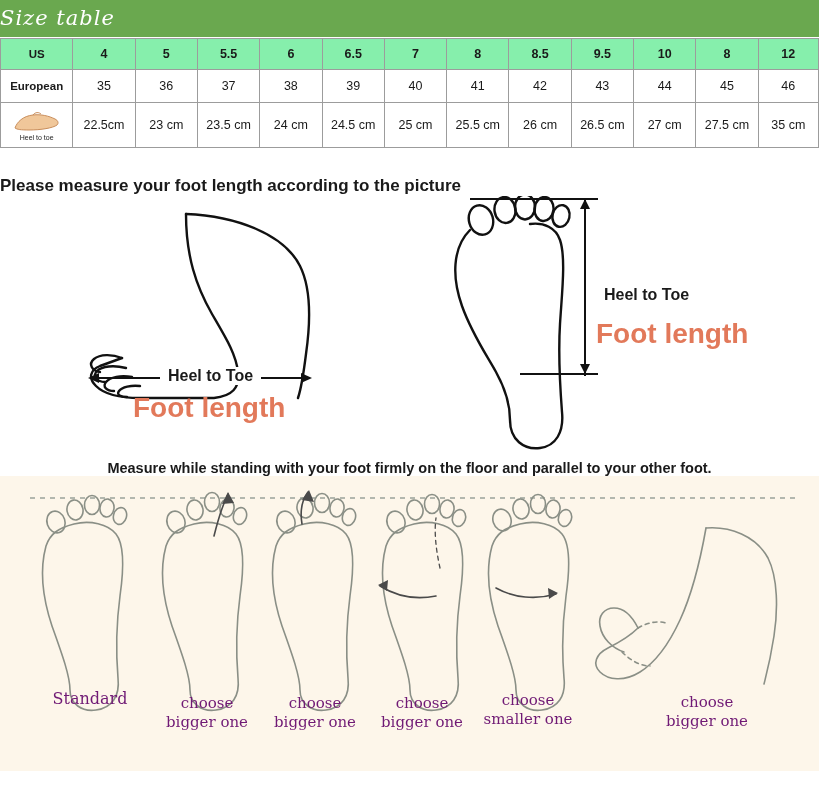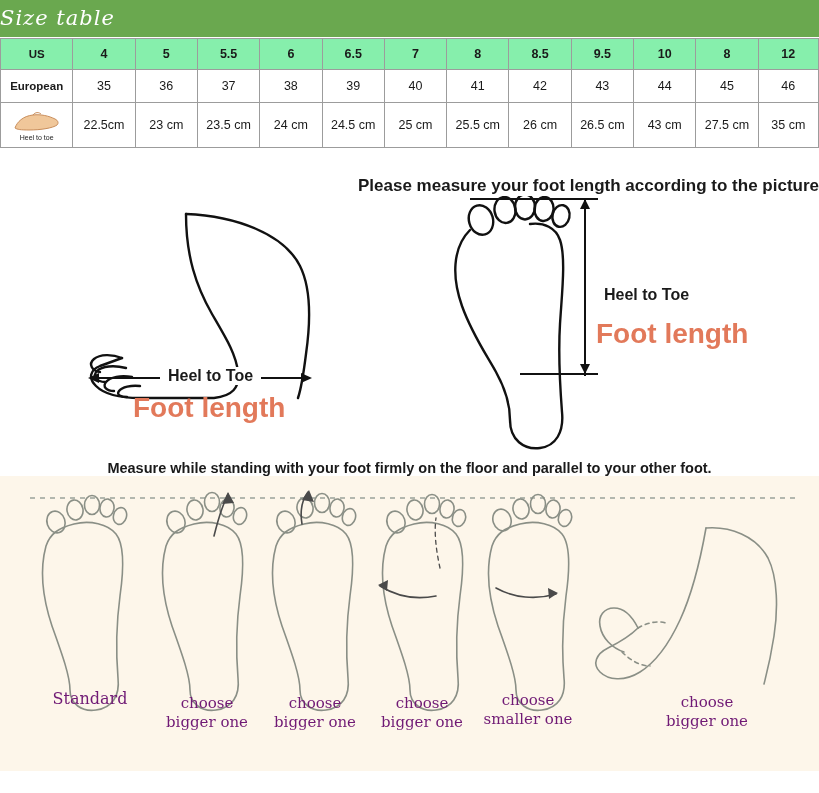--- a/index.html
+++ b/index.html
@@ -80,21 +80,21 @@
   }
   .foot-head .lbl {
     font-size: 7px;
     color: #222;
     margin-top: 2px;
     font-weight: normal;
   }
 
   
   .h-measure {
-    text-align: right;
+    text-align: left;
     font-size: 17px;
     font-weight: bold;
     color: #1a1a1a;
     margin-top: 28px;
   }
   .h-standing {
     text-align: center;
     font-size: 14.5px;
     font-weight: bold;
     color: #1a1a1a;
@@ -207,21 +207,21 @@
           </td>
           <td class="cmcell">22.5cm</td>
           <td class="cmcell">23 cm</td>
           <td class="cmcell">23.5 cm</td>
           <td class="cmcell">24 cm</td>
           <td class="cmcell">24.5 cm</td>
           <td class="cmcell">25 cm</td>
           <td class="cmcell">25.5 cm</td>
           <td class="cmcell">26 cm</td>
           <td class="cmcell">26.5 cm</td>
-          <td class="cmcell">43 cm</td>
+          <td class="cmcell">27 cm</td>
           <td class="cmcell">27.5 cm</td>
           <td class="cmcell">35 cm</td>
         </tr>
       </tbody>
     </table>
   </div>
 
   <div class="h-measure">Please measure your foot length according to the picture</div>
 
   <div class="diagram">

